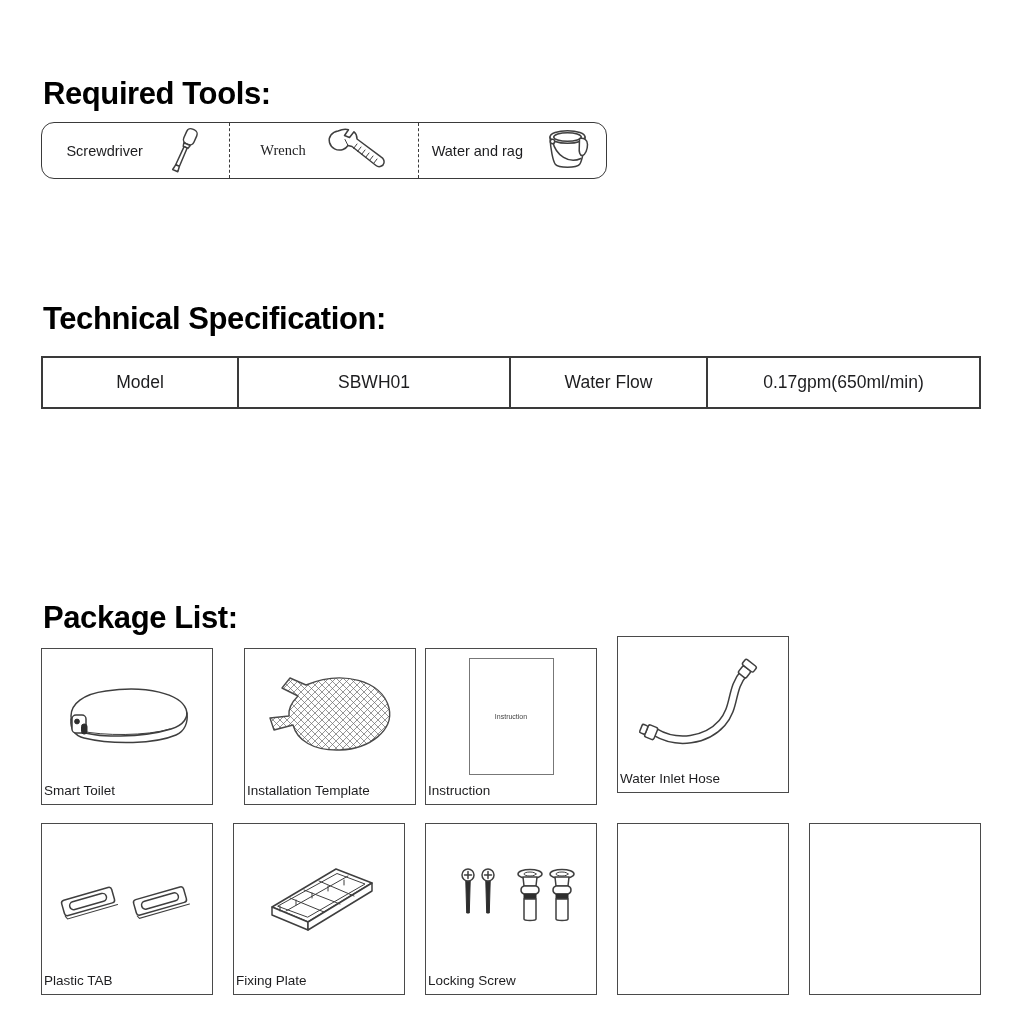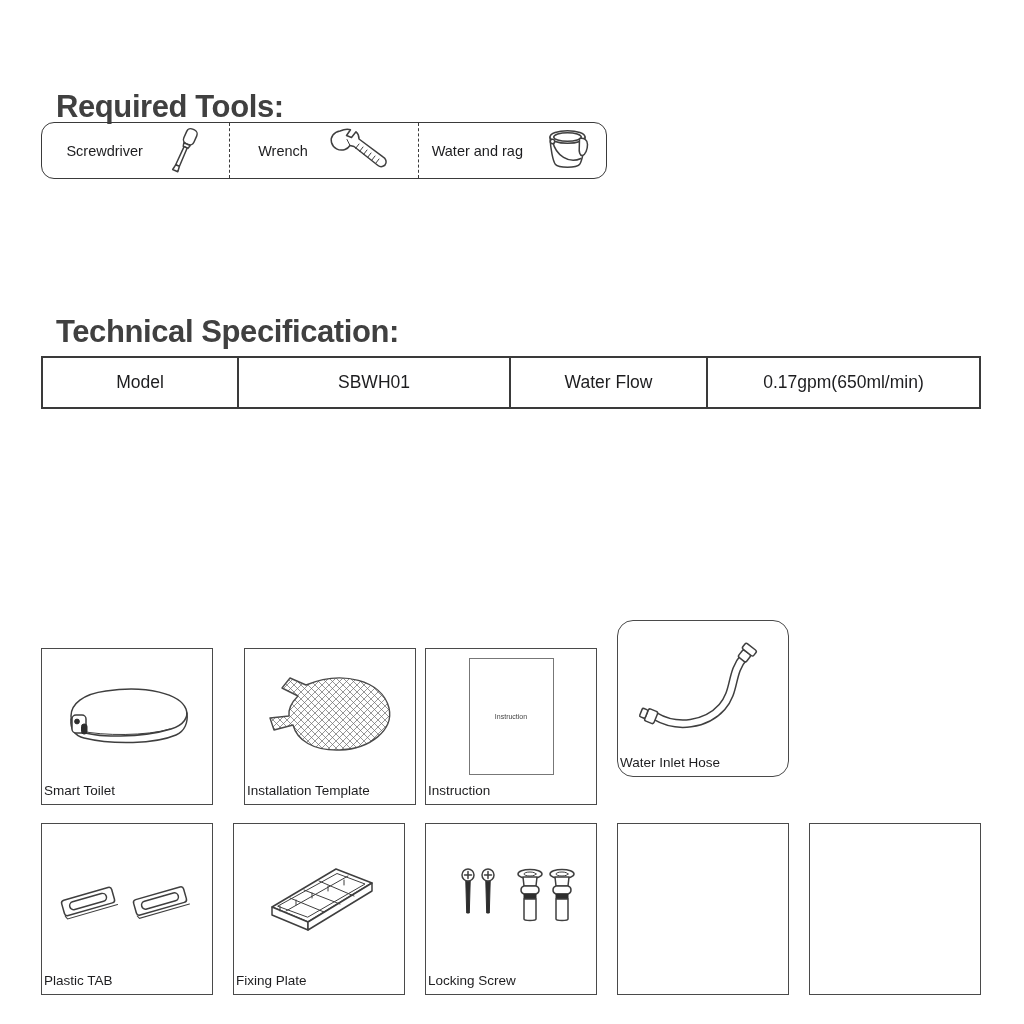--- a/index.html
+++ b/index.html
@@ -1,25 +1,25 @@
 <!DOCTYPE html>
 <html><head>
 <meta charset="utf-8">
 <style>
   html,body{margin:0;padding:0;background:#ffffff;}
   .page{position:relative;width:1024px;height:1024px;background:#ffffff;
         font-family:"Liberation Sans",sans-serif;color:#1d1d1f;overflow:hidden;}
-  .heading{position:absolute;left:43px;margin:13px;font-size:31px;font-weight:700;
-           letter-spacing:-0.4px;color:#404040;line-height:1.1;}
+  .heading{position:absolute;left:43px;margin:0;font-size:31px;font-weight:700;
+           letter-spacing:-0.4px;color:#000000;line-height:1.1;}
 
   
   .tools-bar{position:absolute;left:41px;top:122px;width:566px;height:57px;
              border:1.7px solid #3a3a3a;border-radius:13px;display:flex;box-sizing:border-box;}
   .tool-cell{flex:1;display:flex;align-items:center;justify-content:center;gap:20px;min-width:0;}
-  .tool-cell.mid{border-left:1.7px dashed #3a3a3a;border-right:1.7px dashed #3a3a3a;}
+  .tool-cell.mid{border-left:1.7px dashed #3a3a3a;border-right:1.7px dashed #3a3a3a;font-family:Liberation Serif, serif;}
   .tool-label{font-size:14.5px;color:#1d1d1f;white-space:nowrap;}
 
   
   .spec-table{position:absolute;left:41px;top:356px;border-collapse:collapse;table-layout:fixed;padding-left:12px;}
   .spec-table td{border:2px solid #3a3a3a;text-align:center;vertical-align:middle;
                  font-size:17.5px;line-height:1.25;white-space:pre-line;padding:0;color:#1d1d1f;}
 
   
   .pkg-box{position:absolute;width:172px;height:157px;border:1.6px solid #4a4a4a;
            box-sizing:border-box;background:#fff;}
@@ -90,20 +90,21 @@
     <tbody>
         <tr style="height:51px">
       <td>Model</td>
       <td>SBWH01</td>
       <td>Water Flow</td>
       <td>0.17gpm(650ml/min)</td>
     </tr>
   </tbody>
     </table>
 
+  <h1 class="heading" style="top:601px;">Package List:</h1>
 
   <div class="pkg-box" style="left:41px;top:648px;">
     <div class="pkg-icon">
       <svg width="152" height="104" viewBox="0 0 152 104">
         <path class="lnf" d="M20 52 C20 40 32 30 55 27 C96 21 129 30 135 45 C138 53 133 61 120 65 C91 74 45 74 29 67 C22 64 20 59 20 52 Z"></path>
         <path class="ln" d="M20 55 C19 65 24 72 33 74 C62 81 104 80 125 71 C134 67 137 58 136 49"></path>
         <path class="th" d="M30 67 C52 72 96 72 119 65"></path>
         <rect class="lnf" x="21" y="51" width="14" height="18" rx="4"></rect>
         <circle class="dk" cx="26" cy="57.5" r="2.4"></circle>
         <rect class="dk" x="30.5" y="60" width="5.5" height="10" rx="2.5"></rect>
@@ -128,21 +129,21 @@
 
   <div class="pkg-box" style="left:425px;top:648px;">
     <div class="pkg-icon">
       <div class="booklet">
         <span>Instruction</span>
       </div>
     </div>
     <div class="pkg-label">Instruction</div>
   </div>
 
-  <div class="pkg-box" style="left:617px;top:620px;border-radius:16px;">
+  <div class="pkg-box" style="left:617px;top:636px;">
     <div class="pkg-icon">
       <svg width="148" height="108" viewBox="0 0 148 108">
         <path d="M26 82 C48 95 77 91 93 73 C107 57 101 39 115 23" stroke="#3f3f3f" stroke-width="9" fill="none" stroke-linecap="round"></path>
         <path d="M26 82 C48 95 77 91 93 73 C107 57 101 39 115 23" stroke="#ffffff" stroke-width="6" fill="none" stroke-linecap="round"></path>
         <g transform="translate(24 83) rotate(22)">
           <rect class="lnf" x="-7" y="-6.5" width="10" height="13" rx="2"></rect>
           <rect class="lnf" x="-13" y="-4.5" width="6" height="9" rx="1.5"></rect>
         </g>
         <g transform="translate(117 20) rotate(38)">
           <rect class="lnf" x="-5" y="-2" width="10" height="9" rx="2"></rect>

